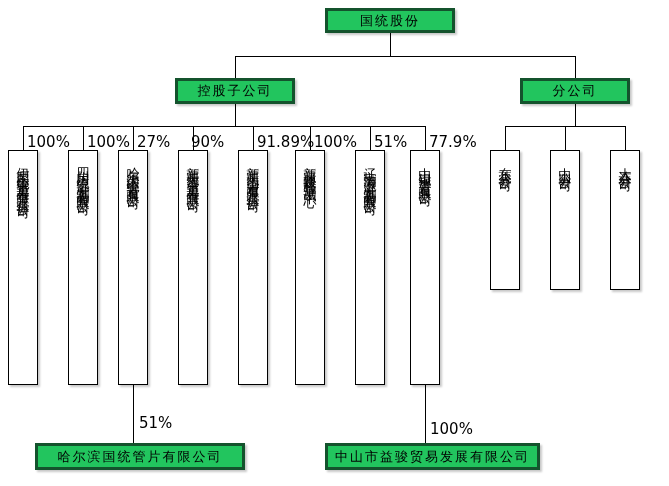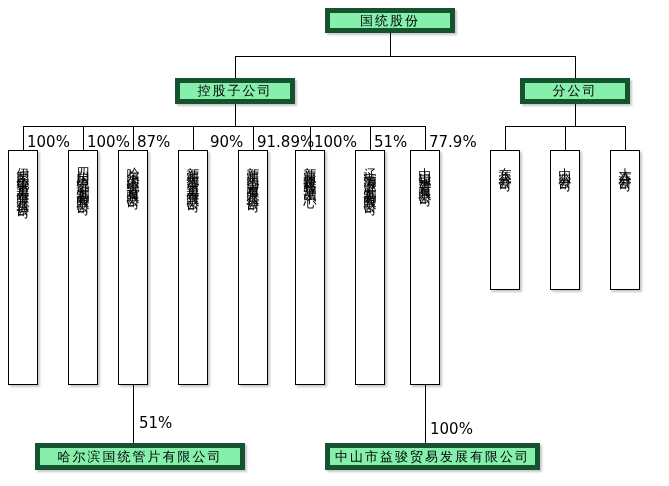--- a/index.html
+++ b/index.html
@@ -6,22 +6,22 @@
   body { font-family: "DejaVu Sans", "Liberation Sans", sans-serif; }
   .canvas {
     position: relative;
     width: 669px;
     height: 486px;
     background: #ffffff;
     overflow: hidden;
   }
   .box {
     position: absolute;
-    border: 5px solid #14532d;
-    background: #86efac;
+    border: 3px solid #14532d;
+    background: #22c55e;
     box-sizing: border-box;
     display: flex;
     align-items: center;
     justify-content: center;
     font-size: 13px;
     color: #000;
     box-shadow: 2px 2px 2px #c9c9c9;
   }
   .box span { letter-spacing: 2px; white-space: nowrap; }
   .vbox {
@@ -84,22 +84,22 @@
   <div class="line" style="left:425px;top:126px;width:1px;height:24px"></div>
 
   <div class="line" style="left:575px;top:104px;width:1px;height:22px"></div>
   <div class="line" style="left:505px;top:126px;width:121px;height:1px"></div>
   <div class="line" style="left:505px;top:126px;width:1px;height:24px"></div>
   <div class="line" style="left:565px;top:126px;width:1px;height:24px"></div>
   <div class="line" style="left:625px;top:126px;width:1px;height:24px"></div>
 
   <div class="pct" style="left:27px;top:133px">100%</div>
   <div class="pct" style="left:87px;top:133px">100%</div>
-  <div class="pct" style="left:137px;top:133px">87%</div>
-  <div class="pct" style="left:210px;top:133px">90%</div>
+  <div class="pct" style="left:137px;top:133px">27%</div>
+  <div class="pct" style="left:191px;top:133px">90%</div>
   <div class="pct" style="left:257px;top:133px">91.89%</div>
   <div class="pct" style="left:314px;top:133px">100%</div>
   <div class="pct" style="left:374px;top:133px">51%</div>
   <div class="pct" style="left:429px;top:133px">77.9%</div>
 
   <div class="vbox" style="left:8px;top:150px;width:30px;height:235px">
     <span>伊犁国统管道工程有限责任公司</span>
   </div>
   <div class="vbox" style="left:68px;top:150px;width:30px;height:235px">
     <span>四川国统混凝土制品有限公司</span>

